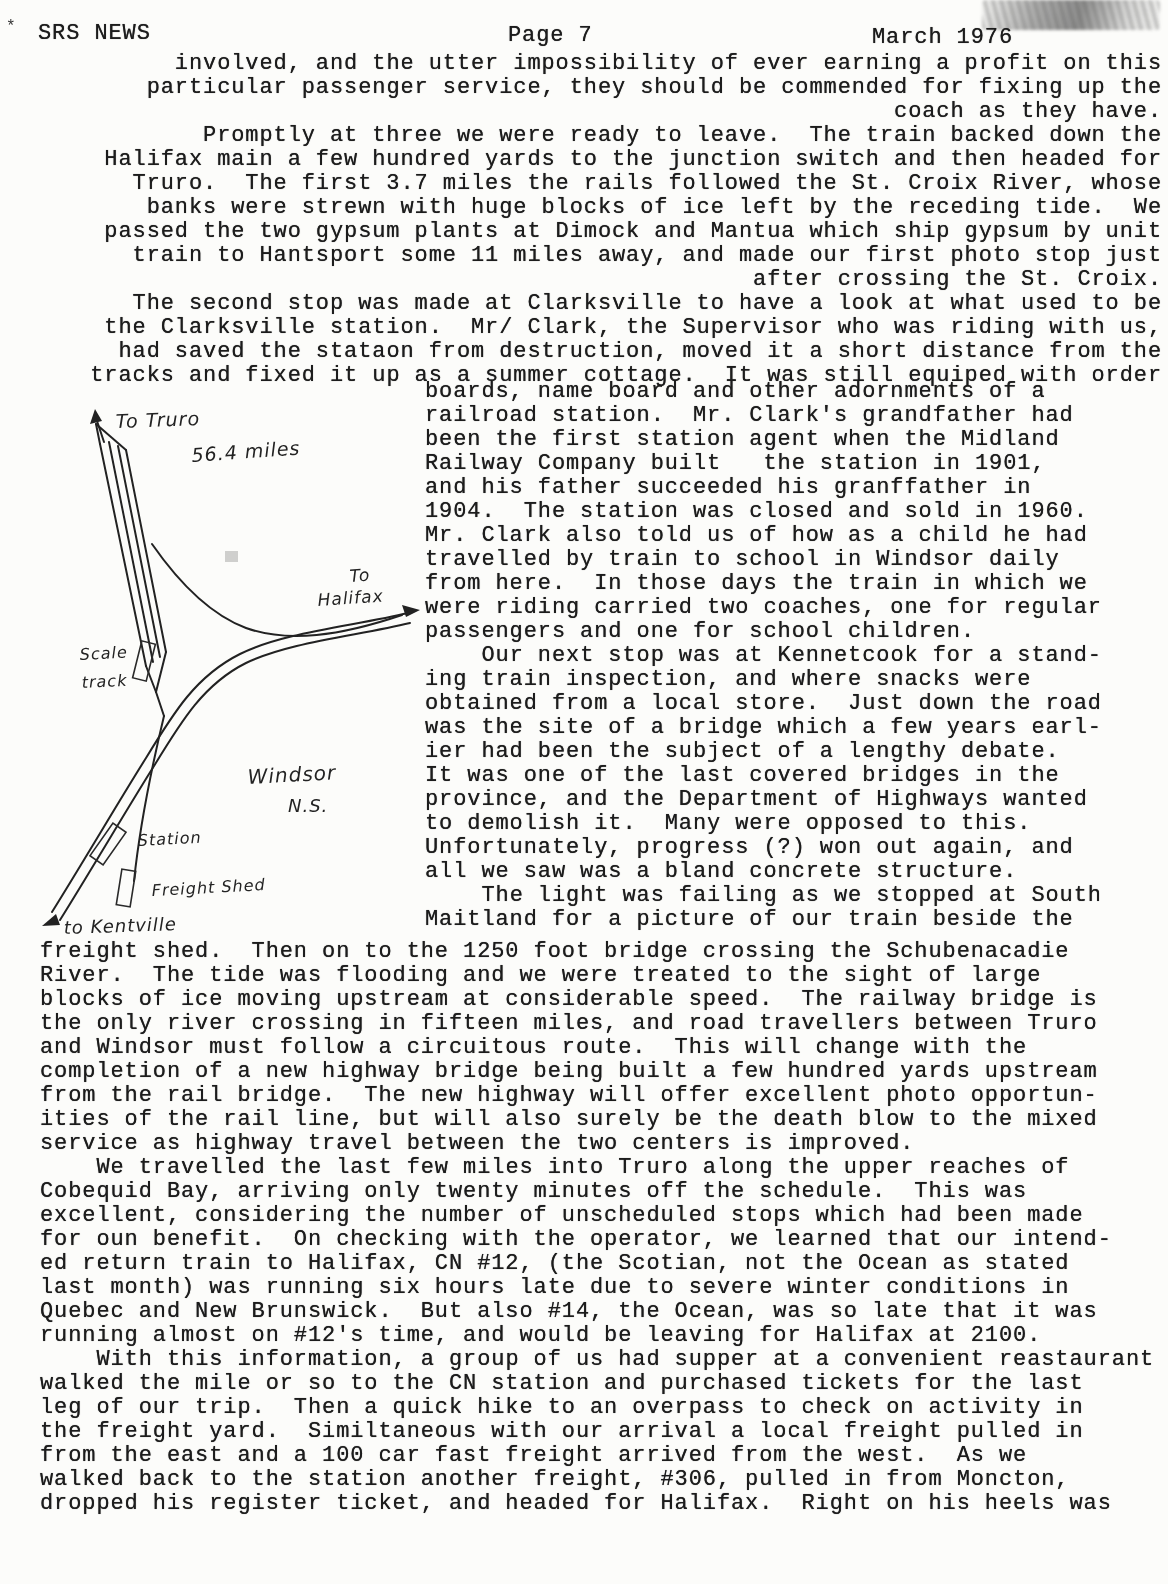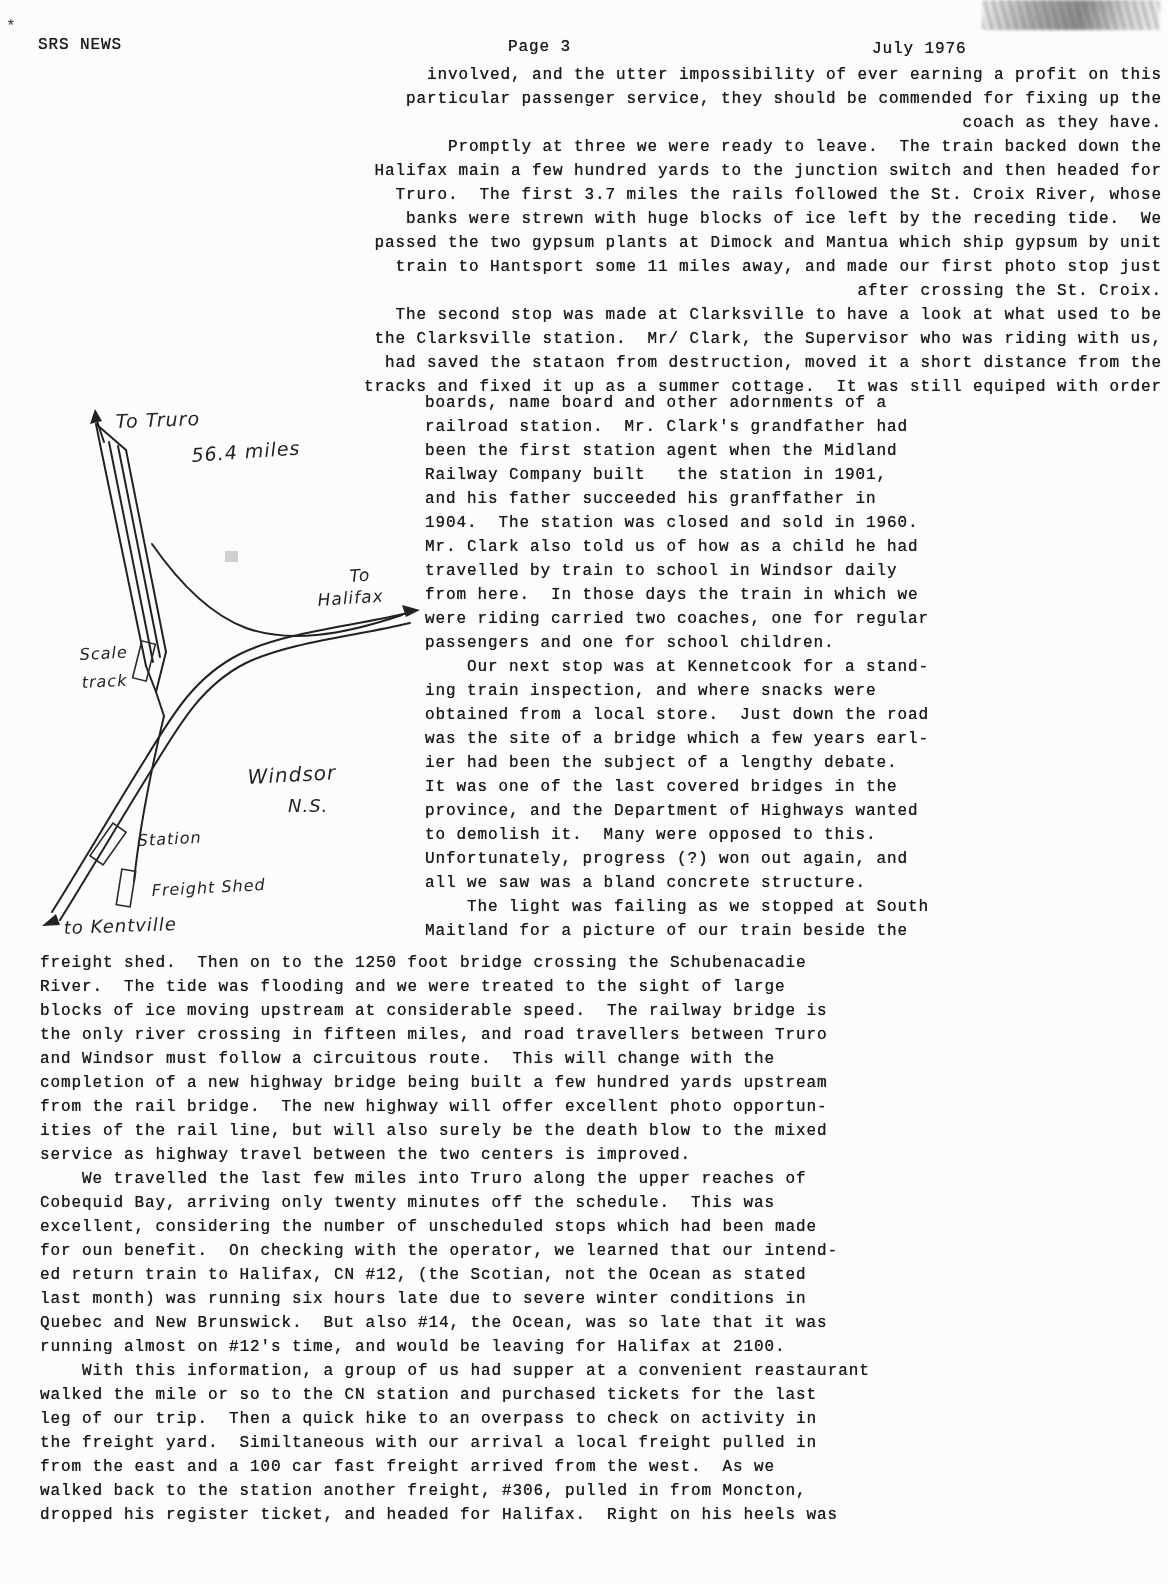--- a/index.html
+++ b/index.html
@@ -1,22 +1,22 @@
 <!DOCTYPE html>
 <html><head>
 <meta charset="utf-8">
 <style>
   html,body { margin:0; padding:0; background:#e8e8e6; }
   .page {
     position:relative; width:1168px; height:1584px; margin:0 auto;
     background:#fcfcfa; color:#1c1c1c; overflow:hidden;
     font-family:"Liberation Mono","DejaVu Sans Mono",monospace;
   }
-  .tw { font-size:16px; line-height:24px; letter-spacing:0.9px;
-        white-space:pre-wrap; text-shadow:0 0 0.7px rgba(10,10,10,.85);margin-top:11px; }
+  .tw { font-size:22px; line-height:24px; letter-spacing:0.9px;
+        white-space:pre-wrap; text-shadow:0 0 0.7px rgba(10,10,10,.85); }
   .hdr-left   { position:absolute; top:22px; left:38px;  }
   .hdr-center { position:absolute; top:24px; left:508px; }
   .hdr-right  { position:absolute; top:26px; left:872px; }
   .stray-mark { position:absolute; top:18px; left:6px; font-size:16px; color:#333; }
   .smudge {
     position:absolute; top:0px; right:8px; width:178px; height:30px;
     background:
       linear-gradient(100deg, rgba(120,120,120,0) 0%, rgba(90,90,90,.55) 30%, rgba(60,60,60,.65) 55%, rgba(120,120,120,.25) 80%, rgba(120,120,120,0) 100%),
       repeating-linear-gradient(75deg, rgba(70,70,70,.35) 0 4px, rgba(160,160,160,.15) 4px 8px);
     filter: blur(1.5px); border-radius:4px; opacity:.85;
@@ -37,22 +37,22 @@
 </style>
 </head>
 <body>
 
 <div class="page">
 
   <span class="stray-mark">*</span>
   <div class="smudge"></div>
 
   <div class="tw hdr-left">SRS NEWS</div>
-  <div class="tw hdr-center">Page 3</div>
-  <div class="tw hdr-right">July 1976</div>
+  <div class="tw hdr-center">Page 7</div>
+  <div class="tw hdr-right">March 1976</div>
 
   <div class="tw block-top">involved, and the utter impossibility of ever earning a profit on this
 particular passenger service, they should be commended for fixing up the
 coach as they have.
     Promptly at three we were ready to leave.  The train backed down the
 Halifax main a few hundred yards to the junction switch and then headed for
 Truro.  The first 3.7 miles the rails followed the St. Croix River, whose
 banks were strewn with huge blocks of ice left by the receding tide.  We
 passed the two gypsum plants at Dimock and Mantua which ship gypsum by unit
 train to Hantsport some 11 miles away, and made our first photo stop just

